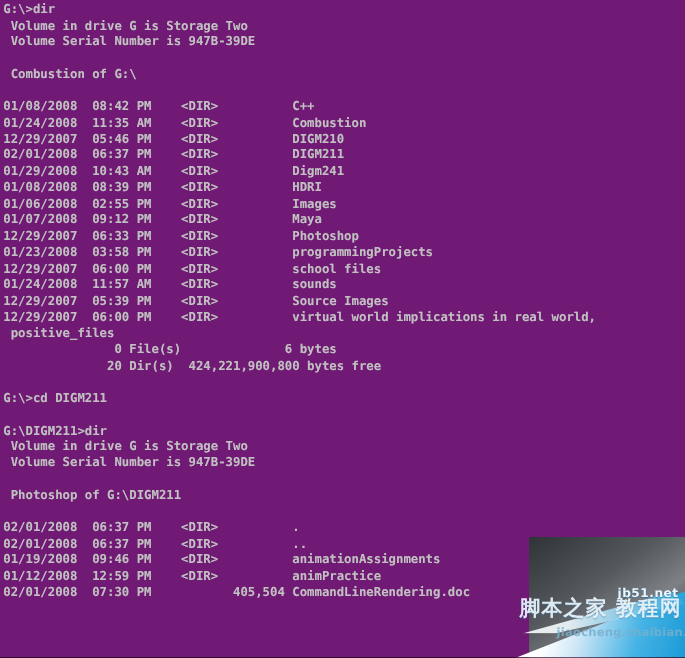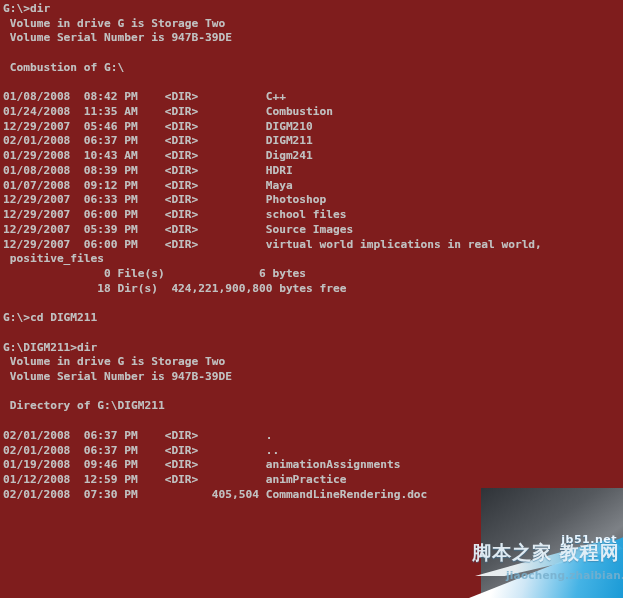--- a/index.html
+++ b/index.html
@@ -15,21 +15,21 @@
     background: #000000;
     overflow: hidden;
     font-family: "DejaVu Sans Mono", "Liberation Mono", monospace;
   }
   #console-screen {
     position: absolute;
     left: 0;
     top: 0;
     width: 623px;
     height: 598px;
-    background: #7f1d1d;
+    background: #701a75;
     padding: 2px 0 0 3px;
     box-sizing: border-box;
   }
   .line {
     color: #c0c0c0;
     font-size: 11.2px;
     line-height: 14.72px;
     height: 14.72px;
     white-space: pre;
     letter-spacing: 0px;
@@ -132,36 +132,39 @@
       <div class="line"> Volume Serial Number is 947B-39DE</div>
       <div class="line blank"></div>
       <div class="line"> Combustion of G:\</div>
       <div class="line blank"></div>
       <div class="line">01/08/2008  08:42 PM    &lt;DIR&gt;          C++</div>
       <div class="line">01/24/2008  11:35 AM    &lt;DIR&gt;          Combustion</div>
       <div class="line">12/29/2007  05:46 PM    &lt;DIR&gt;          DIGM210</div>
       <div class="line">02/01/2008  06:37 PM    &lt;DIR&gt;          DIGM211</div>
       <div class="line">01/29/2008  10:43 AM    &lt;DIR&gt;          Digm241</div>
       <div class="line">01/08/2008  08:39 PM    &lt;DIR&gt;          HDRI</div>
+      <div class="line">01/06/2008  02:55 PM    &lt;DIR&gt;          Images</div>
       <div class="line">01/07/2008  09:12 PM    &lt;DIR&gt;          Maya</div>
       <div class="line">12/29/2007  06:33 PM    &lt;DIR&gt;          Photoshop</div>
+      <div class="line">01/23/2008  03:58 PM    &lt;DIR&gt;          programmingProjects</div>
       <div class="line">12/29/2007  06:00 PM    &lt;DIR&gt;          school files</div>
+      <div class="line">01/24/2008  11:57 AM    &lt;DIR&gt;          sounds</div>
       <div class="line">12/29/2007  05:39 PM    &lt;DIR&gt;          Source Images</div>
       <div class="line">12/29/2007  06:00 PM    &lt;DIR&gt;          virtual world implications in real world,</div>
       <div class="line"> positive_files</div>
       <div class="line">               0 File(s)              6 bytes</div>
-      <div class="line">              18 Dir(s)  424,221,900,800 bytes free</div>
+      <div class="line">              20 Dir(s)  424,221,900,800 bytes free</div>
       <div class="line blank"></div>
       <div class="line">G:\&gt;cd DIGM211</div>
       <div class="line blank"></div>
       <div class="line">G:\DIGM211&gt;dir</div>
       <div class="line"> Volume in drive G is Storage Two</div>
       <div class="line"> Volume Serial Number is 947B-39DE</div>
       <div class="line blank"></div>
-      <div class="line"> Directory of G:\DIGM211</div>
+      <div class="line"> Photoshop of G:\DIGM211</div>
       <div class="line blank"></div>
       <div class="line">02/01/2008  06:37 PM    &lt;DIR&gt;          .</div>
       <div class="line">02/01/2008  06:37 PM    &lt;DIR&gt;          ..</div>
       <div class="line">01/19/2008  09:46 PM    &lt;DIR&gt;          animationAssignments</div>
       <div class="line">01/12/2008  12:59 PM    &lt;DIR&gt;          animPractice</div>
       <div class="line">02/01/2008  07:30 PM           405,504 CommandLineRendering.doc</div>
     </div>
 
   <div id="watermark">
     <div id="wm-panel"></div>

